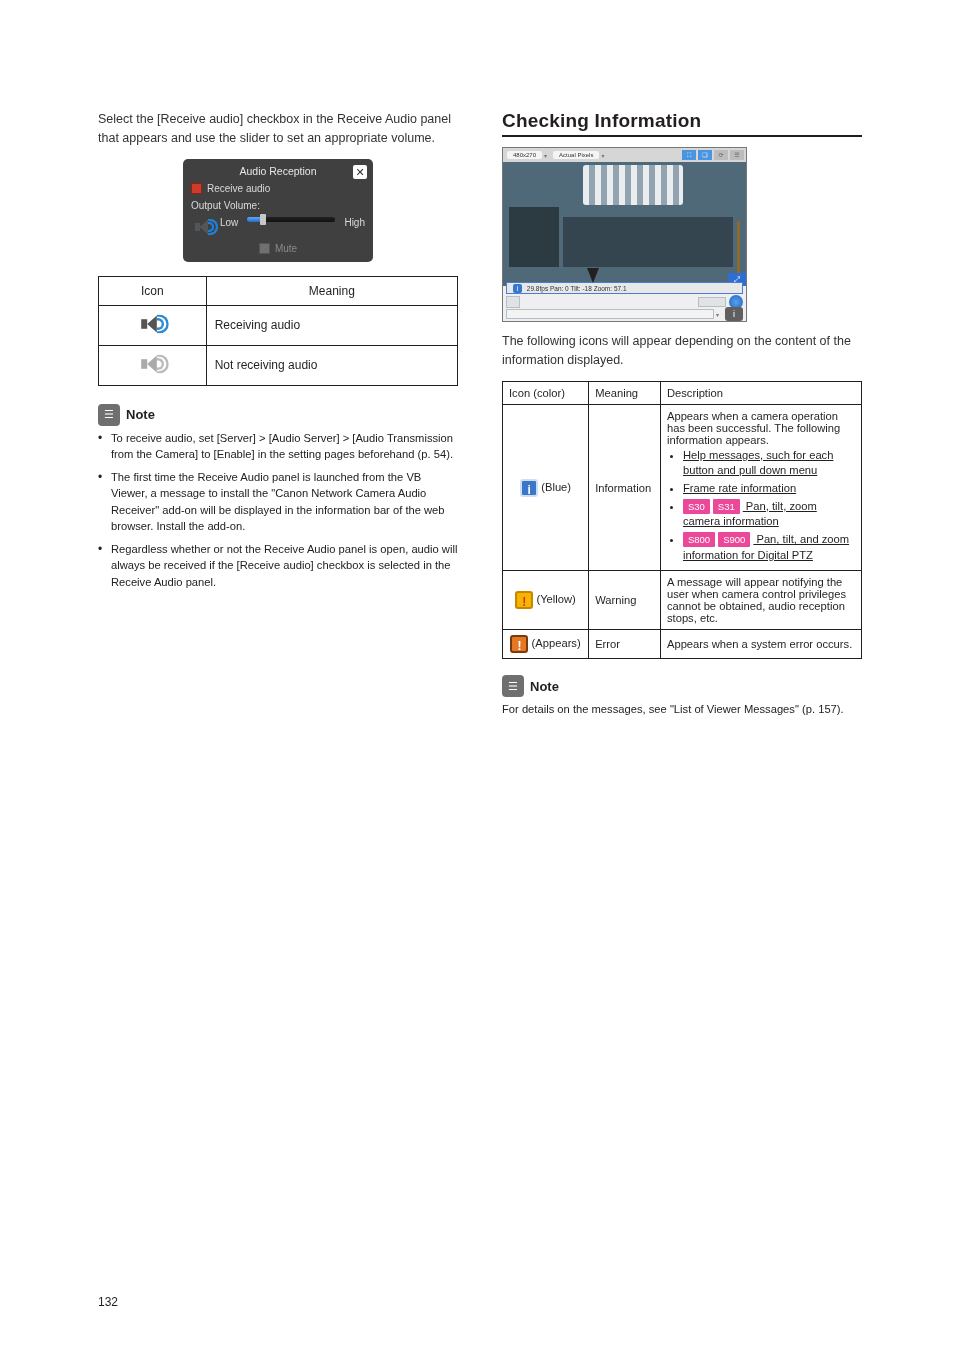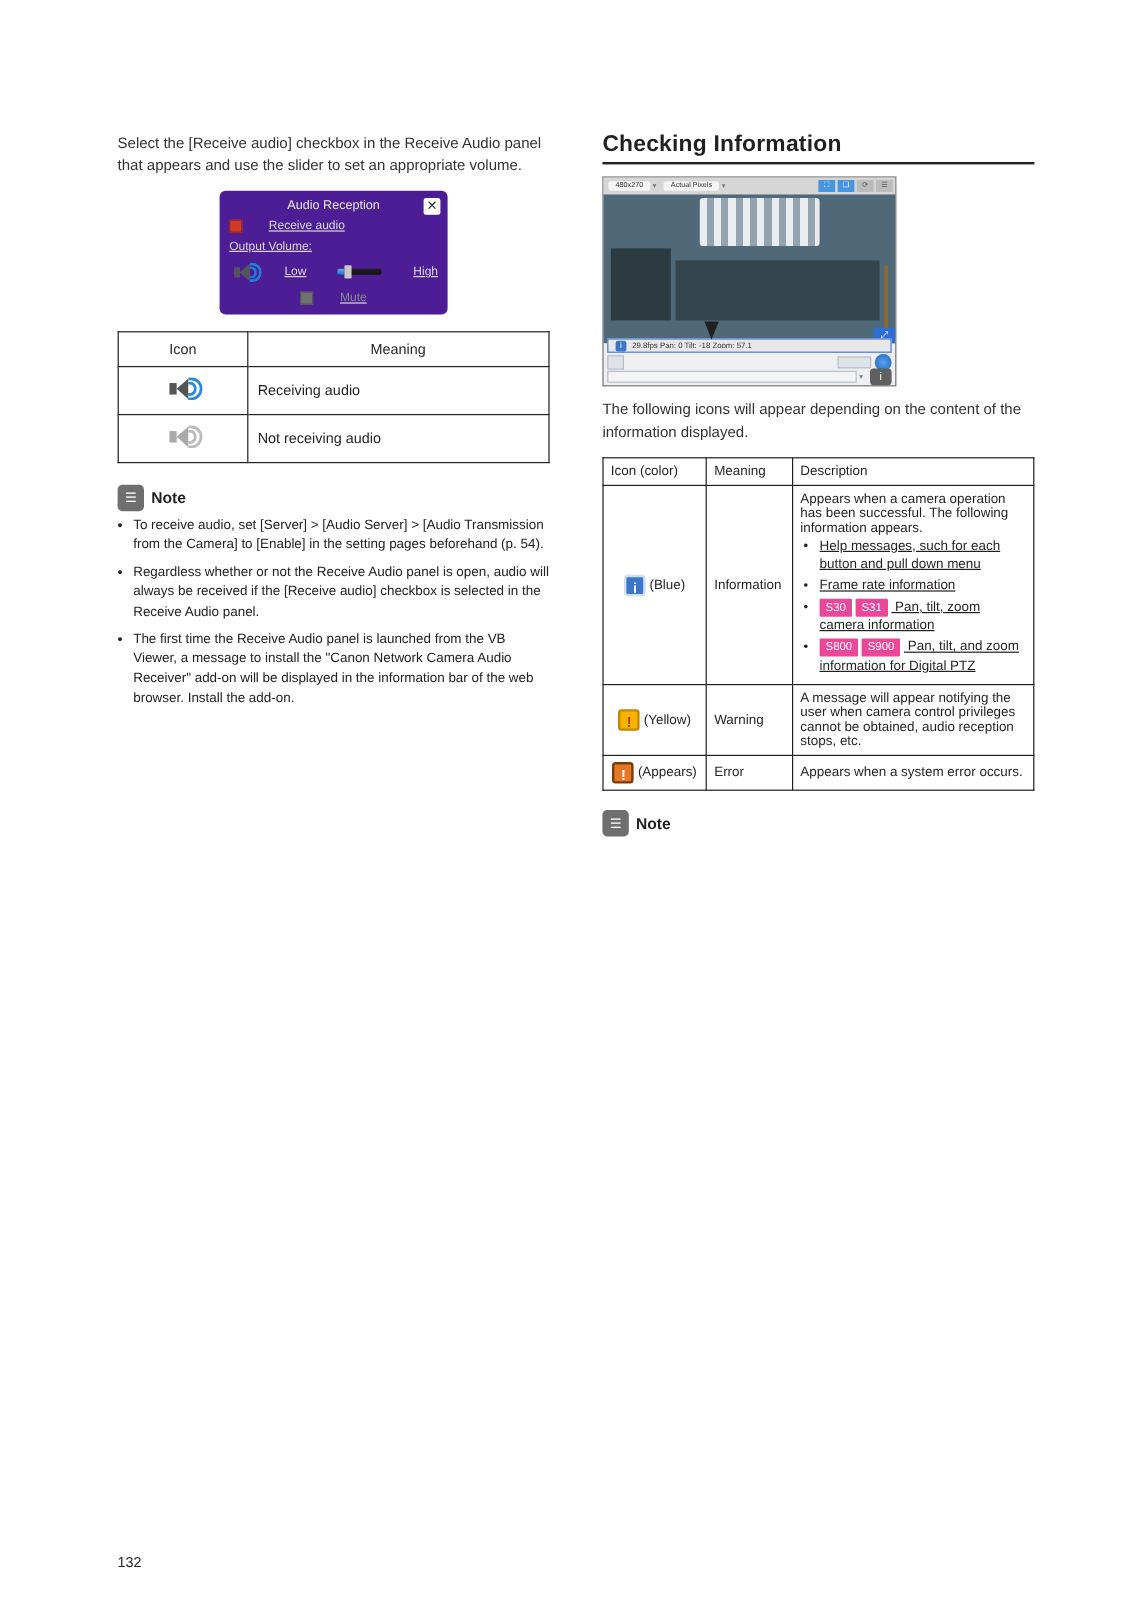--- a/index.html
+++ b/index.html
@@ -16,35 +16,35 @@
     display: flex;
     gap: 44px;
   }
   .col { width: 360px; }
   p { font-size: 12.5px; line-height: 1.55; color: #333; }
   .bodytext { margin-bottom: 10px; }
 
   
   .audio-panel {
     width: 190px;
-    background: #4c1d95;
+    background: #404040;
     border-radius: 5px;
     padding: 6px 8px 8px;
     color: #d9d9d9;
     font-size: 10px;
     margin: 0 auto 14px;
     position: relative;
   }
   .audio-panel .title { text-align: center; font-size: 10.5px; color: #e6e6e6; }
   .audio-panel .close {
     position: absolute; top: 6px; right: 6px; width: 14px; height: 14px;
     background: #fff; color: #333; font-size: 11px; line-height: 14px;
     text-align: center; border-radius: 2px;
   }
-  .audio-panel .row { display: flex; align-items: center; gap: 22px; margin-top: 6px; text-decoration: underline; }
+  .audio-panel .row { display: flex; align-items: flex-start; gap: 5px; margin-top: 6px; }
   .chk {
     width: 11px; height: 11px; background: #cf3a2a; display: inline-block;
     box-shadow: inset 0 0 0 1px #8a2319;
   }
   .chk.gray { background: #707070; box-shadow: inset 0 0 0 1px #555; }
   .audio-panel .spk { margin-left: 2px; }
   .slider-bg {
     flex: 1; height: 5px; margin: 0 4px;
     background: linear-gradient(#222, #111);
     border-radius: 2px;
@@ -229,22 +229,22 @@
       </table>
 
     <div class="note-hd">
       <span class="note-icn">
           <span>☰</span>
         </span>
       <b>Note</b>
     </div>
     <ul class="notes">
       <li>To receive audio, set [Server] &gt; [Audio Server] &gt; [Audio Transmission from the Camera] to [Enable] in the setting pages beforehand (p. 54).</li>
+      <li>The first time the Receive Audio panel is launched from the VB Viewer, a message to install the "Canon Network Camera Audio Receiver" add-on will be displayed in the information bar of the web browser. Install the add-on.</li>
       <li>Regardless whether or not the Receive Audio panel is open, audio will always be received if the [Receive audio] checkbox is selected in the Receive Audio panel.</li>
-      <li>The first time the Receive Audio panel is launched from the VB Viewer, a message to install the "Canon Network Camera Audio Receiver" add-on will be displayed in the information bar of the web browser. Install the add-on.</li>
     </ul>
   </div>
 
   <div class="col">
     <h2 class="section">Checking Information</h2>
 
     <div class="viewer-shot">
       <div class="topbar">
         <span class="chip">480x270</span>
         <span style="font-size:6px;color:#777;margin:0 2px">▾</span>
@@ -332,16 +332,17 @@
       </tr>
     </tbody>
       </table>
 
     <div class="note-hd" style="margin-top:16px;">
       <span class="note-icn">
           <span>☰</span>
         </span>
       <b>Note</b>
     </div>
+    <p style="font-size:11.2px;line-height:1.45;color:#222;">For details on the messages, see "List of Viewer Messages" (p. 157).</p>
   </div>
 </div>
 
 <div class="pagenum">132</div>
 
 </body></html>

